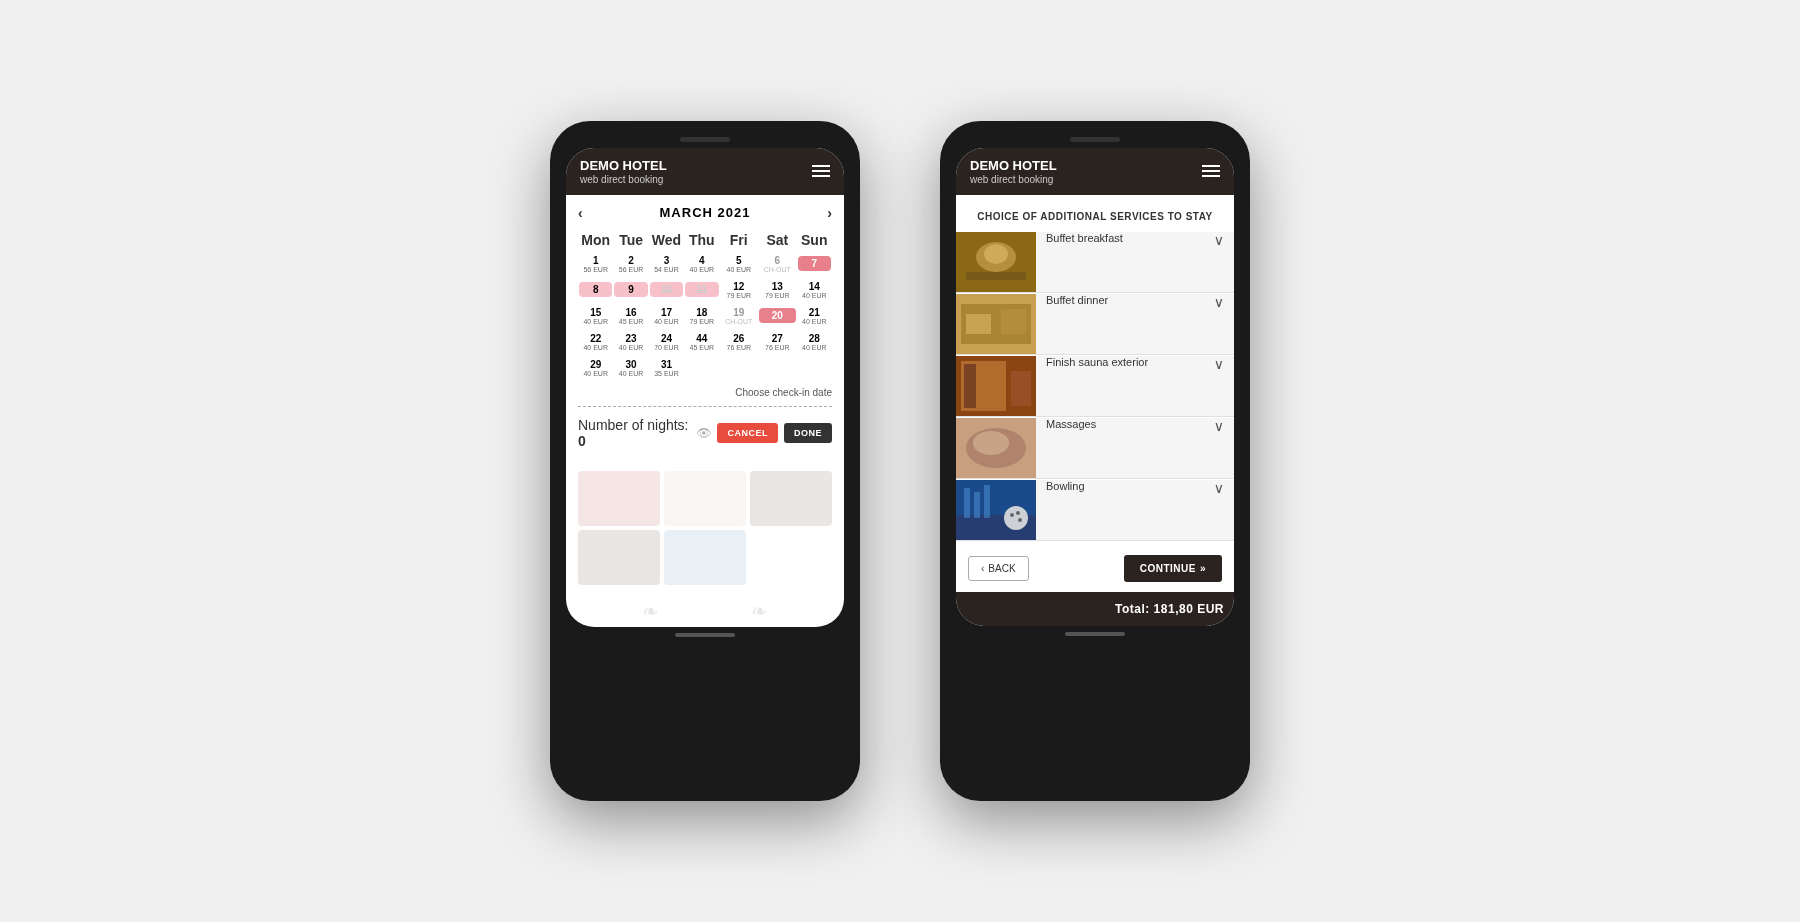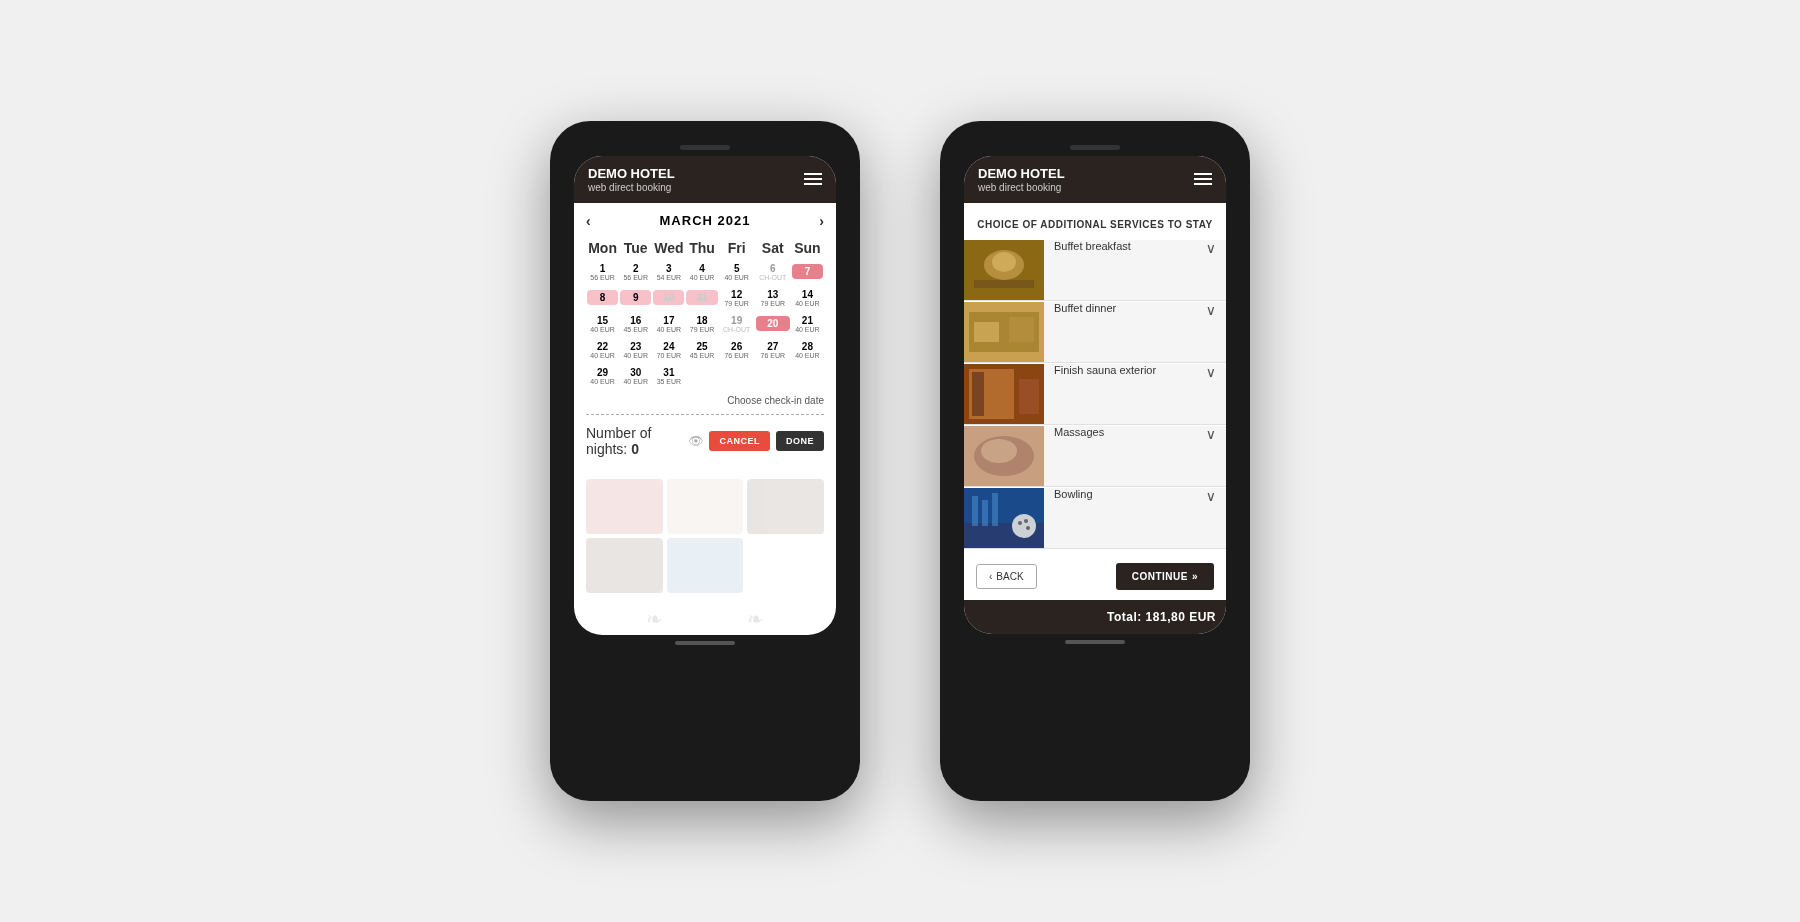--- a/index.html
+++ b/index.html
@@ -20,21 +20,21 @@
       width: 100%;
       padding: 40px;
     }
 
     
     .phone {
       width: 310px;
       min-height: 680px;
       background: #1a1a1a;
       border-radius: 40px;
-      padding: 24px;
+      padding: 16px;
       box-shadow: 0 20px 60px rgba(0,0,0,0.4);
       position: relative;
     }
     .phone-speaker {
       width: 50px;
       height: 5px;
       background: #333;
       border-radius: 3px;
       margin: 0 auto 6px;
     }
@@ -512,21 +512,21 @@
                   </div>
                 </td>
                 <td>
                   <div class="day-cell">
                     <span class="day-num">24</span>
                     <span class="day-price">70 EUR</span>
                   </div>
                 </td>
                 <td>
                   <div class="day-cell">
-                    <span class="day-num">25</span>
+                    <span class="day-num">44</span>
                     <span class="day-price">45 EUR</span>
                   </div>
                 </td>
                 <td>
                   <div class="day-cell">
                     <span class="day-num">26</span>
                     <span class="day-price">76 EUR</span>
                   </div>
                 </td>
                 <td>

